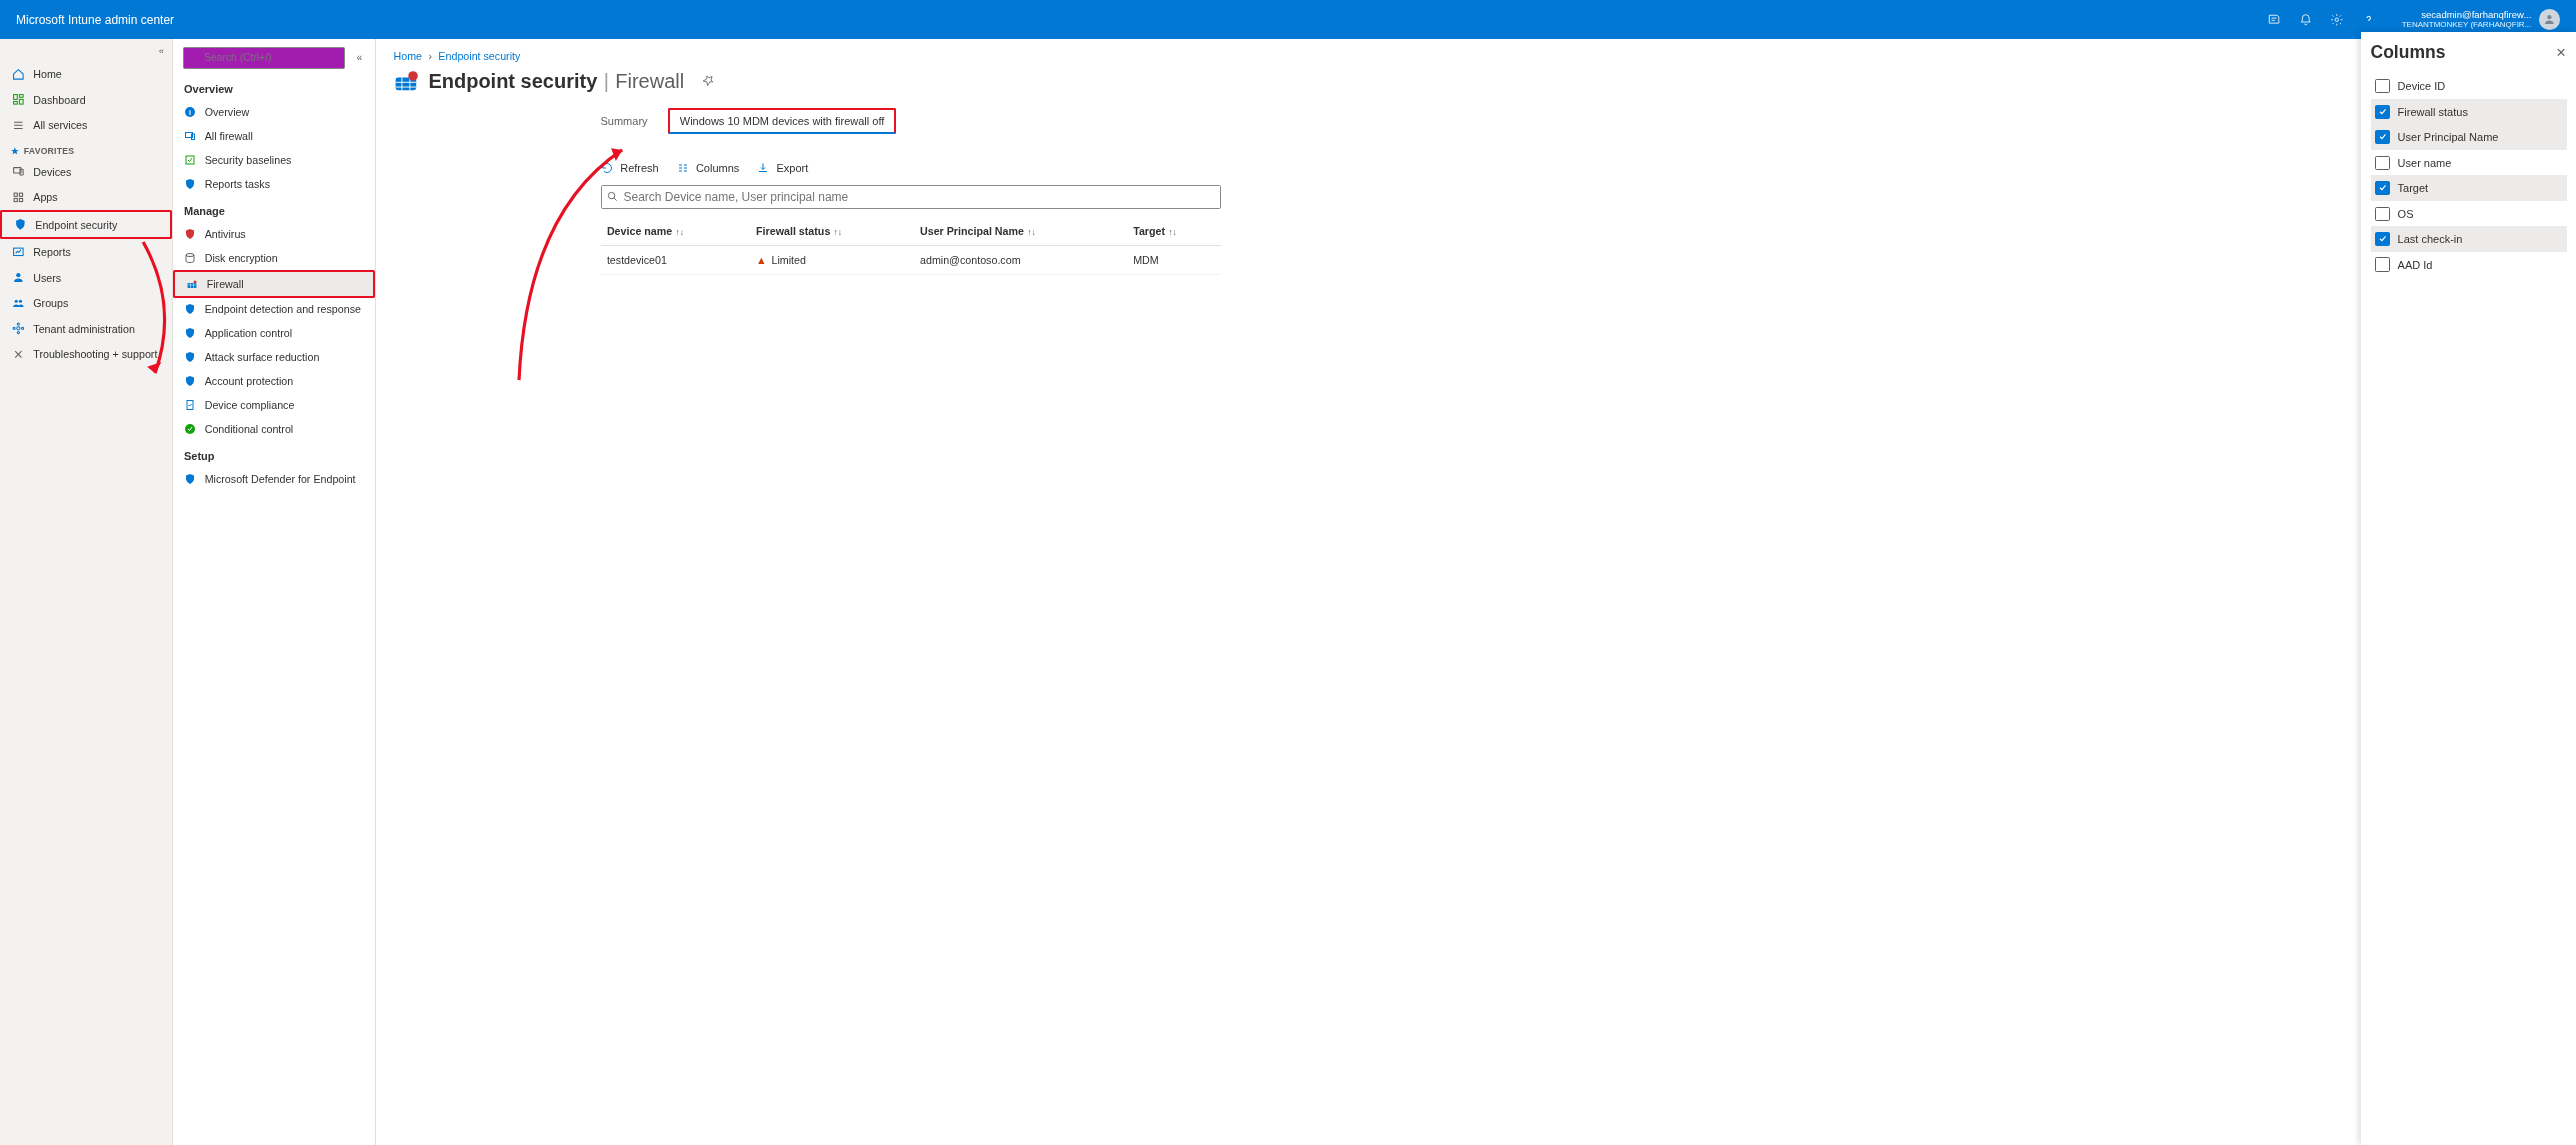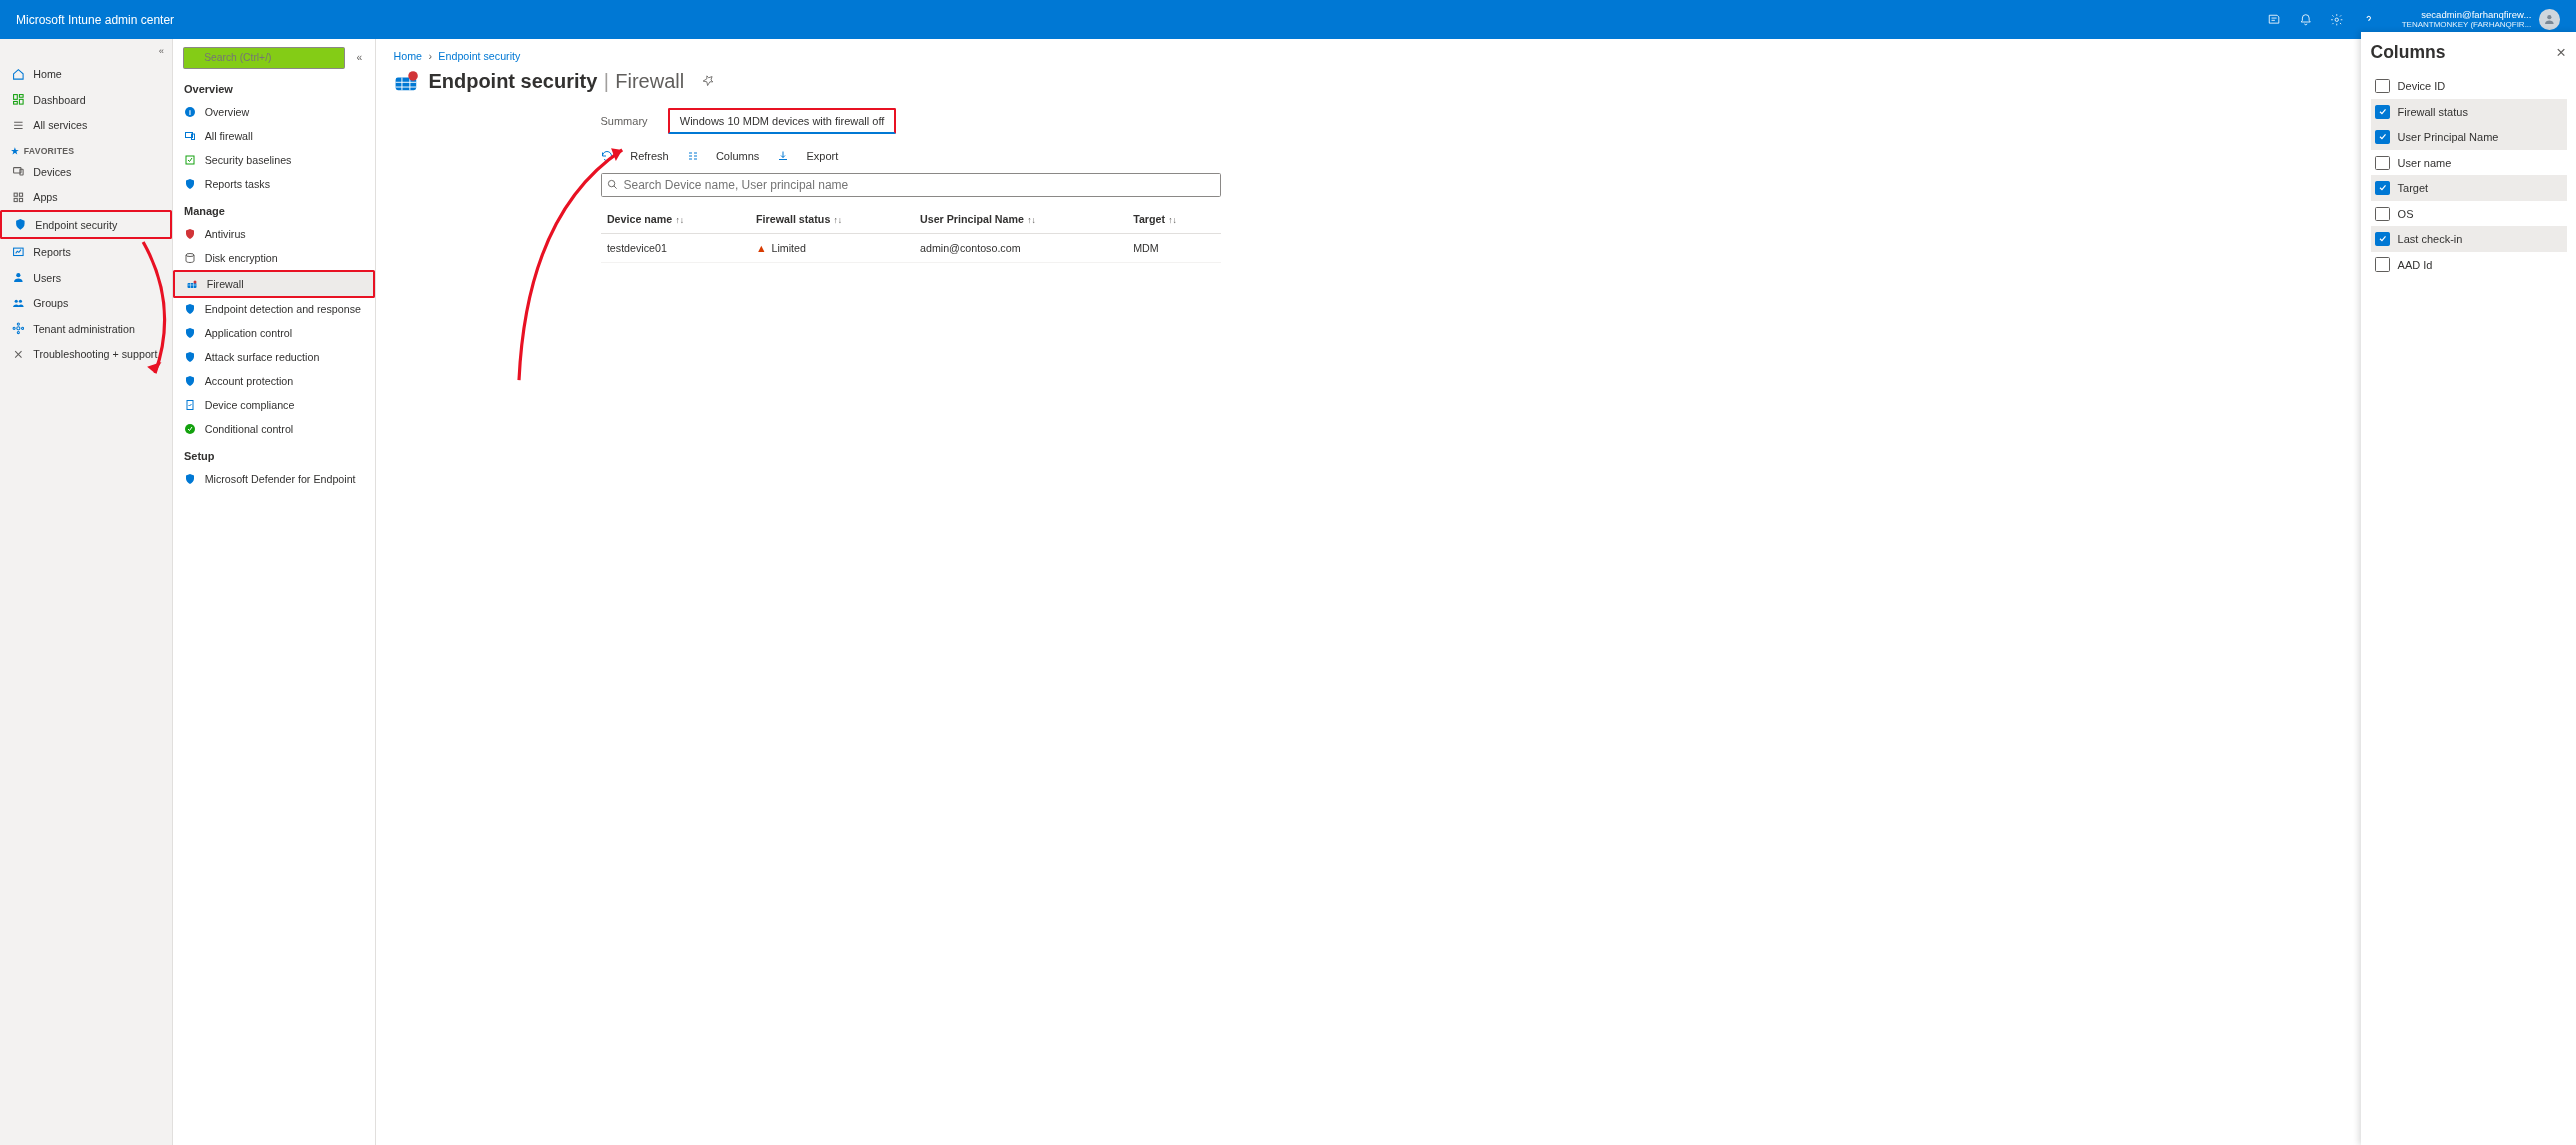--- a/index.html
+++ b/index.html
@@ -22,21 +22,21 @@
   .leftnav .collapse { position: absolute; top: 6.4px; right: 8px; font-size: 9.5px; color: #605e5c; cursor: pointer; }
   .nav-item { display: flex; align-items: center; gap: 8px; padding: 5.6px 11px; cursor: pointer; font-size: 10.7px; color: #323130; }
   .nav-item .ic { width: 14.3px; height: 14.3px; display: inline-flex; align-items: center; justify-content: center; }
   .nav-sep { font-size: 8.7px; font-weight: 600; color: #605e5c; padding: 8px 11px 3.2px; letter-spacing: 0.2px; display: flex; align-items: center; gap: 4.8px; }
   .nav-sep .star { color: #0078d4; }
   .highlight-red { border: 2.4px solid #e81123; border-radius: 1.6px; }
 
   
   .secnav { width: 203px; border-right: 0.8px solid #e1dfdd; padding: 3.2px 0 16px; overflow-y: auto; }
   .secnav .search-wrap { padding: 4.8px 9.5px; display: flex; align-items: center; gap: 4.8px; }
-  .secnav .search { flex: 1; height: 22px; border: 0.8px solid #8a8886; border-radius: 1.6px; padding: 0 6.4px 0 20.7px; font-size: 10.3px; background: #84cc16; position: relative; }
+  .secnav .search { flex: 1; height: 22px; border: 0.8px solid #8a8886; border-radius: 1.6px; padding: 0 6.4px 0 20.7px; font-size: 10.3px; background: #a21caf; position: relative; }
   .search-container { position: relative; flex: 1; }
   .search-container .sicon { position: absolute; left: 5.6px; top: 4.8px; color: #605e5c; }
   .secnav .coll { font-size: 10.3px; color: #605e5c; cursor: pointer; padding: 0 3.2px; }
   .sec-header { font-size: 11px; font-weight: 600; padding: 9.5px 11px 4.8px; color: #323130; }
   .sec-item { display: flex; align-items: center; gap: 8px; padding: 5.6px 11px; cursor: pointer; font-size: 10.7px; }
   .sec-item.active { background: #edebe9; }
   .sec-item .ic { width: 12.7px; height: 12.7px; display: inline-flex; align-items: center; justify-content: center; }
 
   
   .main { flex: 1; padding: 11px 17.5px; overflow: auto; position: relative; }
@@ -48,21 +48,21 @@
   .page-title h1 { font-size: 20px; font-weight: 600; display: flex; align-items: baseline; gap: 6.4px; }
   .page-title .sub { font-weight: 400; color: #605e5c; font-size: 20px; }
   .page-title .divider { color: #a19f9d; font-weight: 300; }
   .pin { width: 14.3px; height: 14.3px; margin-left: 8px; cursor: pointer; color: #605e5c; }
 
   .tabs { display: flex; gap: 20.7px; font-size: 11px; margin-bottom: 8px; align-items: center; }
   .tab { padding: 4.8px 0; cursor: pointer; color: #605e5c; }
   .tab.active { color: #323130; border-bottom: 2.4px solid #0078d4; font-weight: 400; }
 
   .toolbar { display: flex; gap: 17.5px; padding: 8px 0 11px; align-items: center; font-size: 11px; }
-  .toolbar .tbtn { display: flex; align-items: center; gap: 17px; cursor: pointer; color: #323130; }
+  .toolbar .tbtn { display: flex; align-items: center; gap: 7px; cursor: pointer; color: #323130; margin-top: 12px; }
   .toolbar .tbtn .ticon { color: #0078d4; width: 12.7px; height: 12.7px; display: inline-flex; align-items: center; justify-content: center; }
 
   .main-search { width: 100%; max-width: 620px; height: 24px; border: 0.8px solid #8a8886; border-radius: 1.6px; padding: 0 8px 0 22px; font-size: 12px; }
   .main-search-wrap { position: relative; max-width: 620px; margin-bottom: 8px; }
   .main-search-wrap .sicon { position: absolute; left: 6.4px; top: 5.6px; color: #605e5c; }
 
   .records { font-size: 10.3px; color: #605e5c; margin: 4.8px 0 8px; }
   .prev-btn { float: right; font-size: 10px; color: #a19f9d; padding: 3.2px 8px; border: 0.8px solid #e1dfdd; background: #fff; cursor: default; }
 
   table.data { width: 100%; max-width: 620px; border-collapse: collapse; font-size: 10.7px; }

